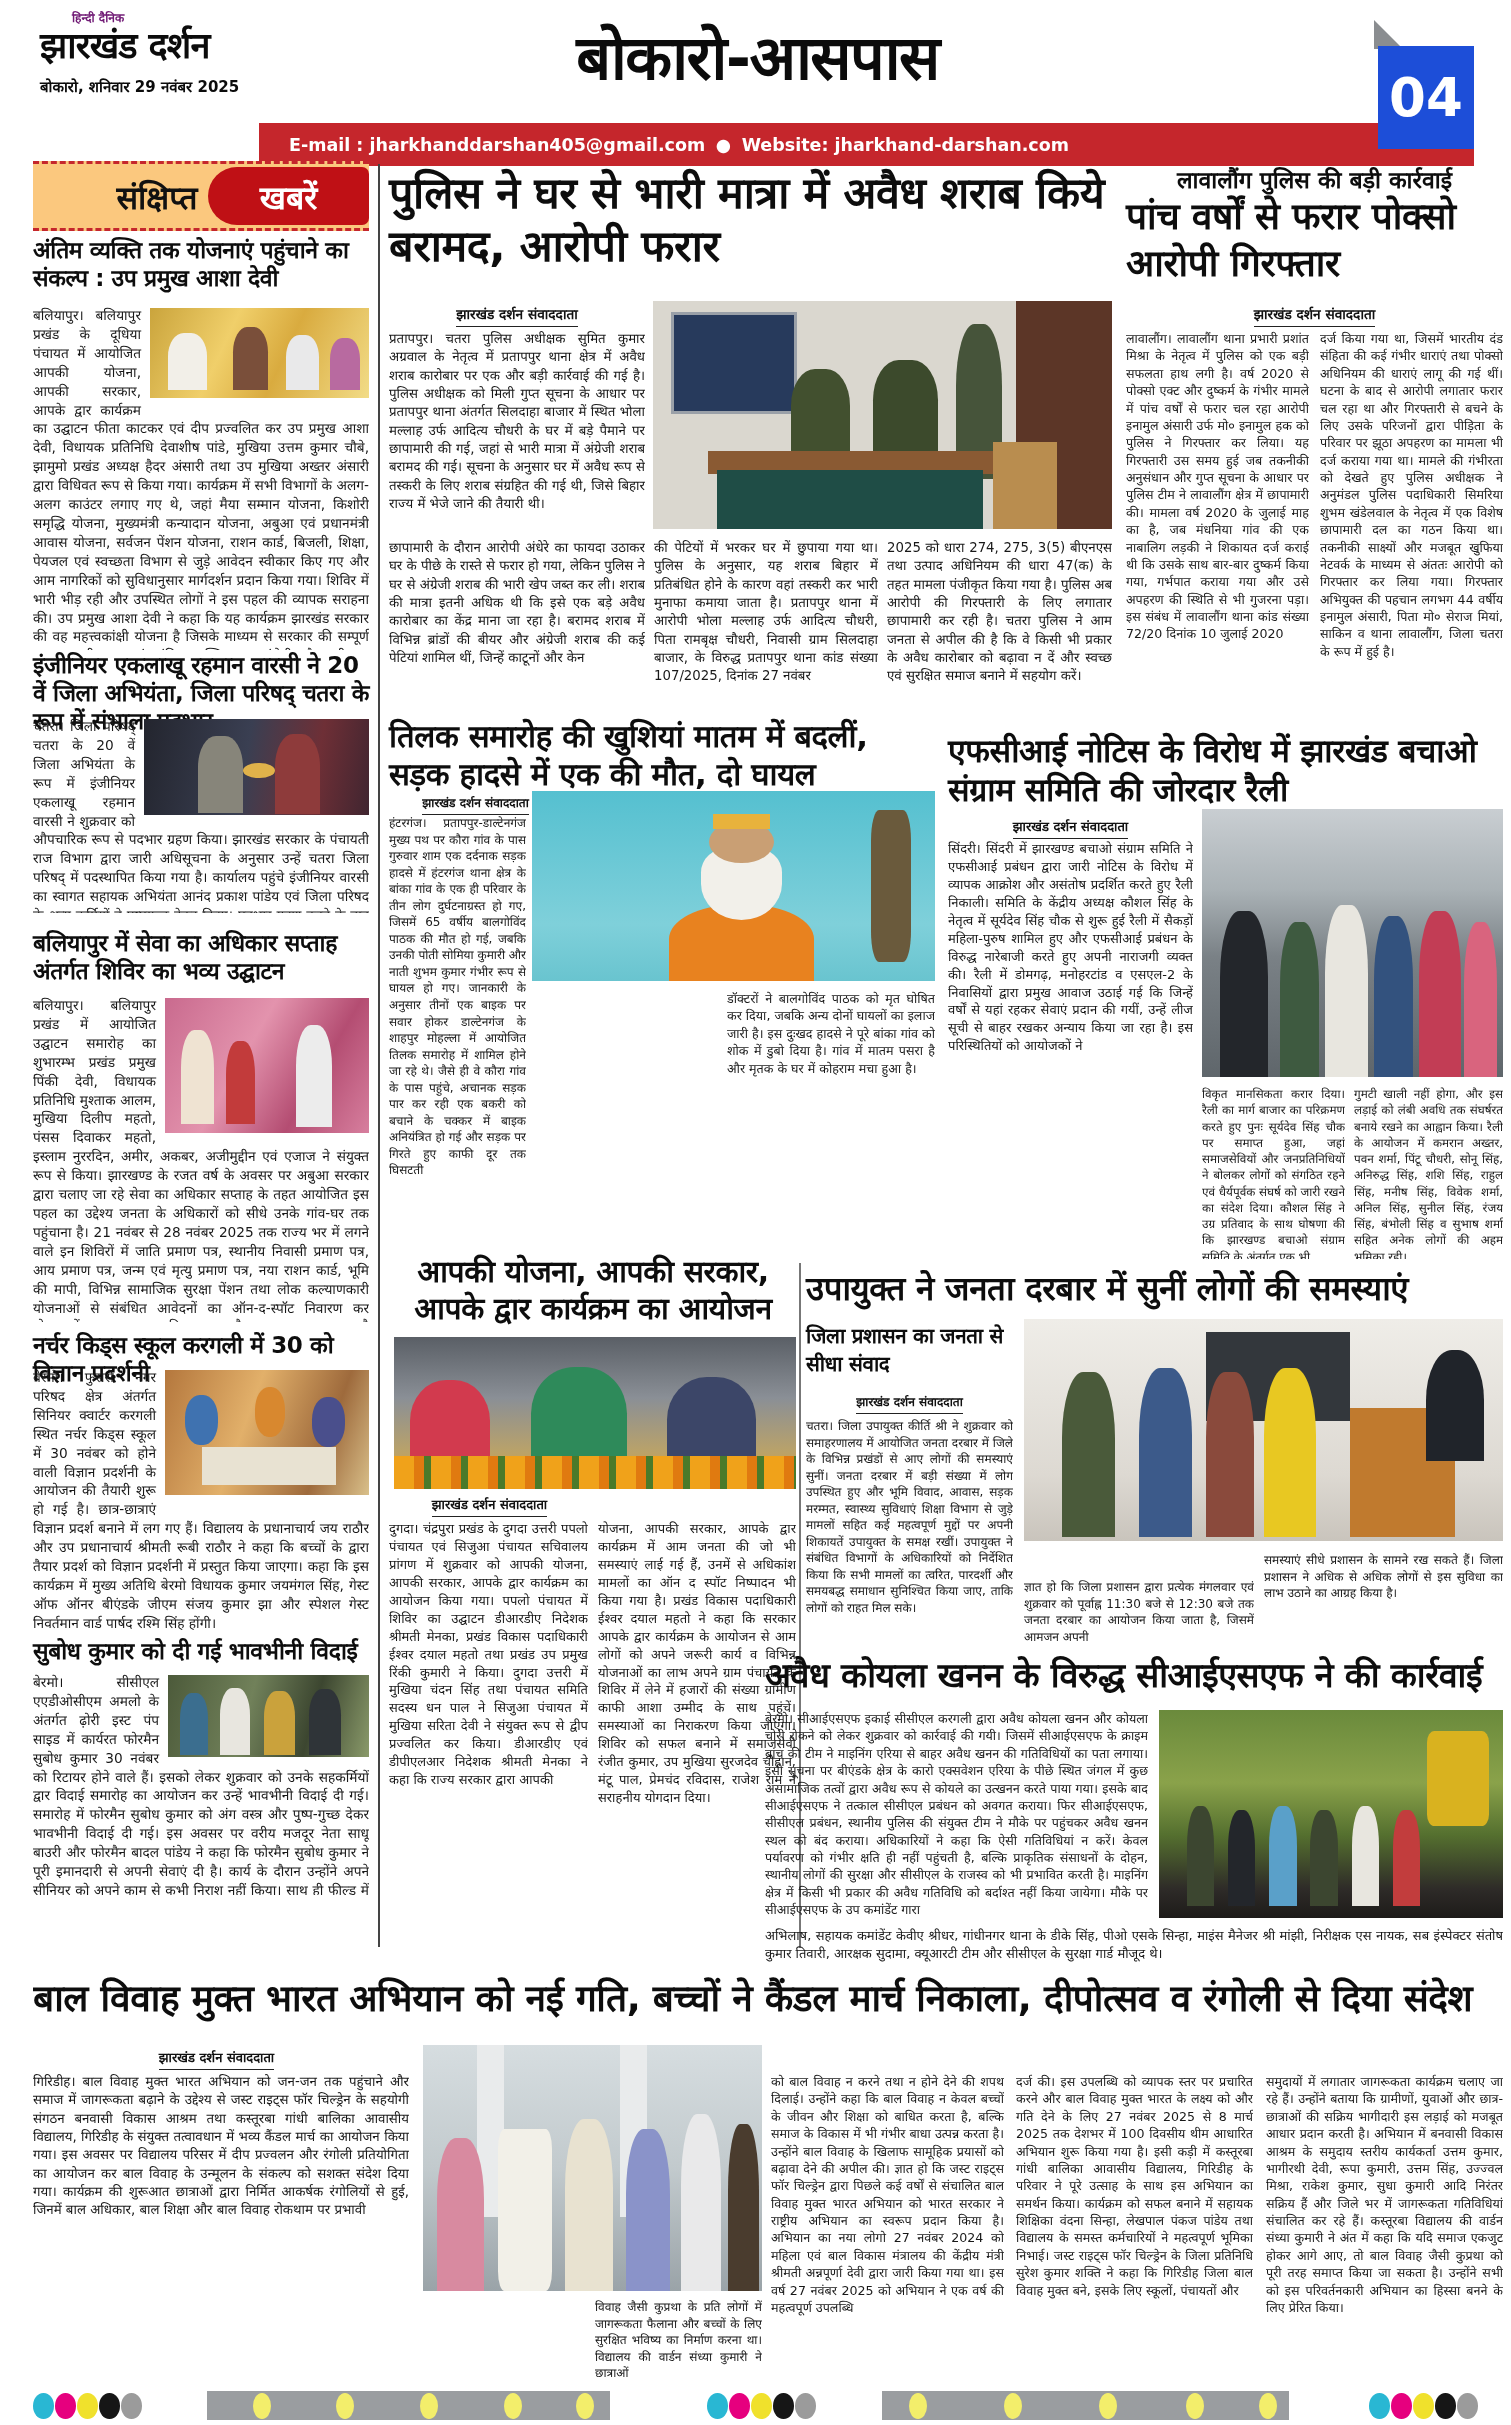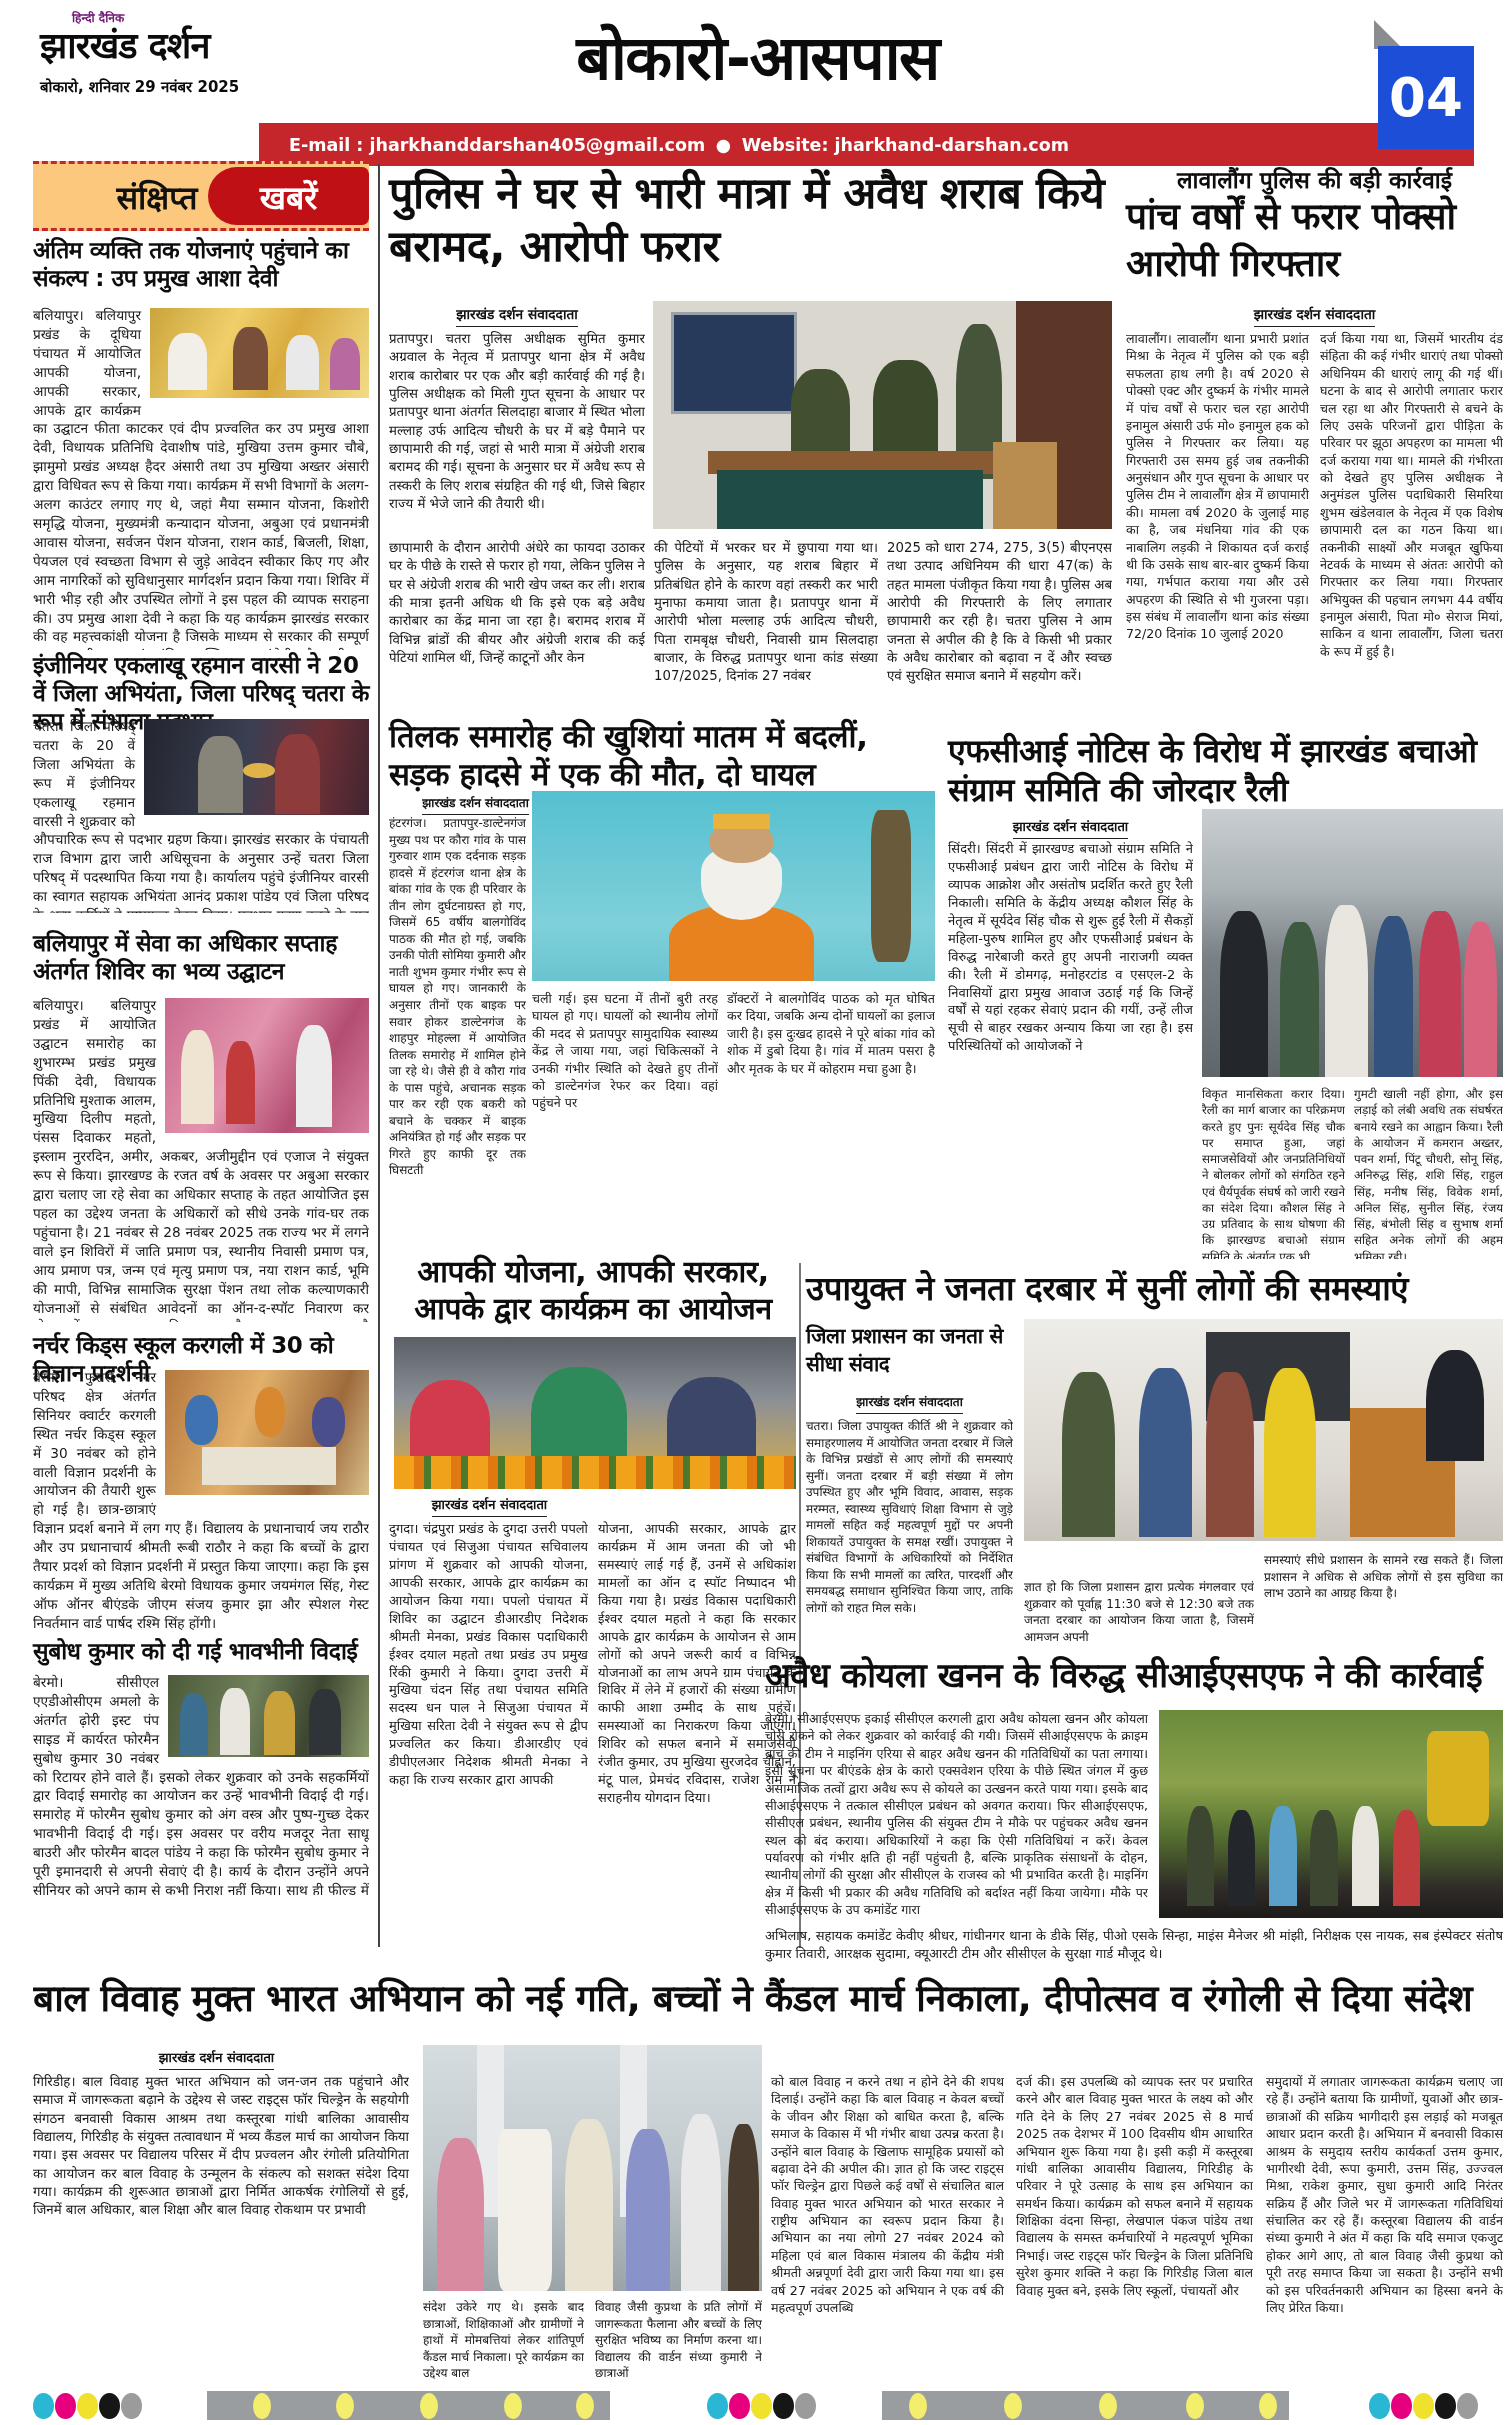--- a/index.html
+++ b/index.html
@@ -137,21 +137,20 @@
   <div class="abs bd" style="left:389px;top:815px;width:137px;height:431px;font-size:12px;">हंटरगंज। प्रतापपुर-डाल्टेनगंज मुख्य पथ पर कौरा गांव के पास गुरुवार शाम एक दर्दनाक सड़क हादसे में हंटरगंज थाना क्षेत्र के बांका गांव के एक ही परिवार के तीन लोग दुर्घटनाग्रस्त हो गए, जिसमें 65 वर्षीय बालगोविंद पाठक की मौत हो गई, जबकि उनकी पोती सोमिया कुमारी और नाती शुभम कुमार गंभीर रूप से घायल हो गए। जानकारी के अनुसार तीनों एक बाइक पर सवार होकर डाल्टेनगंज के शाहपुर मोहल्ला में आयोजित तिलक समारोह में शामिल होने जा रहे थे। जैसे ही वे कौरा गांव के पास पहुंचे, अचानक सड़क पार कर रही एक बकरी को बचाने के चक्कर में बाइक अनियंत्रित हो गई और सड़क पर गिरते हुए काफी दूर तक घिसटती</div>
 
   <div class="photo" style="left:532px;top:791px;width:403px;height:190px;background:linear-gradient(#55c0d0,#7fd0da 70%,#69c4cf);">
     <span style="left:34%;top:60%;width:36%;height:40%;background:#e8821f;border-radius:45% 45% 0 0;"></span>
     <span style="left:42%;top:30%;width:20%;height:38%;background:#f2f0ea;border-radius:40% 40% 60% 60%;"></span>
     <span style="left:44%;top:16%;width:16%;height:22%;background:#c99f74;border-radius:50%;"></span>
     <span style="left:45%;top:12%;width:14%;height:8%;background:#e8b23c;"></span>
     <span style="left:84%;top:10%;width:10%;height:80%;background:#6a5a3c;border-radius:20%;"></span>
   </div>
 
-  <div class="abs bd" style="left:532px;top:990px;width:186px;height:256px;font-size:12.6px;">चली गई। इस घटना में तीनों बुरी तरह घायल हो गए। घायलों को स्थानीय लोगों की मदद से प्रतापपुर सामुदायिक स्वास्थ्य केंद्र ले जाया गया, जहां चिकित्सकों ने उनकी गंभीर स्थिति को देखते हुए तीनों को डाल्टेनगंज रेफर कर दिया। वहां पहुंचने पर</div>
   <div class="abs bd" style="left:727px;top:990px;width:208px;height:256px;font-size:12.6px;">डॉक्टरों ने बालगोविंद पाठक को मृत घोषित कर दिया, जबकि अन्य दोनों घायलों का इलाज जारी है। इस दुःखद हादसे ने पूरे बांका गांव को शोक में डुबो दिया है। गांव में मातम पसरा है और मृतक के घर में कोहराम मचा हुआ है।</div>
 
   <div class="abs hl" style="left:948px;top:732px;width:555px;height:79px;font-size:32px;">एफसीआई नोटिस के विरोध में झारखंड बचाओ संग्राम समिति की जोरदार रैली</div>
   <div class="abs byw" style="left:948px;top:817px;width:245px;"><span class="by" style="font-size:13px;">झारखंड दर्शन संवाददाता</span></div>
   <div class="abs bd" style="left:948px;top:840px;width:245px;height:420px;font-size:13px;">सिंदरी। सिंदरी में झारखण्ड बचाओ संग्राम समिति ने एफसीआई प्रबंधन द्वारा जारी नोटिस के विरोध में व्यापक आक्रोश और असंतोष प्रदर्शित करते हुए रैली निकाली। समिति के केंद्रीय अध्यक्ष कौशल सिंह के नेतृत्व में सूर्यदेव सिंह चौक से शुरू हुई रैली में सैकड़ों महिला-पुरुष शामिल हुए और एफसीआई प्रबंधन के विरुद्ध नारेबाजी करते हुए अपनी नाराजगी व्यक्त की। रैली में डोमगढ़, मनोहरटांड व एसएल-2 के निवासियों द्वारा प्रमुख आवाज उठाई गई कि जिन्हें वर्षों से यहां रहकर सेवाएं प्रदान की गयीं, उन्हें लीज सूची से बाहर रखकर अन्याय किया जा रहा है। इस परिस्थितियों को आयोजकों ने</div>
 
   <div class="photo" style="left:1202px;top:809px;width:301px;height:268px;background:linear-gradient(#c9ced2 0%,#aab2b6 30%,#7a8186 55%,#5f666b 100%);">
     <span style="left:6%;top:38%;width:16%;height:62%;background:#23262b;border-radius:40% 40% 0 0;"></span>
     <span style="left:26%;top:42%;width:13%;height:58%;background:#3e5a40;border-radius:40% 40% 0 0;"></span>
     <span style="left:41%;top:36%;width:14%;height:64%;background:#e8e6df;border-radius:40% 40% 0 0;"></span>
@@ -217,21 +216,20 @@
     <span style="left:16%;top:0;width:8%;height:70%;background:#e9ebec;"></span>
     <span style="left:58%;top:0;width:8%;height:70%;background:#e9ebec;"></span>
     <span style="left:4%;top:38%;width:14%;height:62%;background:#d88aa0;border-radius:40% 40% 0 0;"></span>
     <span style="left:22%;top:34%;width:16%;height:66%;background:#f2f0e8;border-radius:12%;"></span>
     <span style="left:42%;top:30%;width:14%;height:70%;background:#e8e2d0;border-radius:40% 40% 0 0;"></span>
     <span style="left:60%;top:34%;width:13%;height:66%;background:#8a93c9;border-radius:40% 40% 0 0;"></span>
     <span style="left:76%;top:28%;width:12%;height:72%;background:#e9e9ea;border-radius:40% 40% 0 0;"></span>
     <span style="left:90%;top:32%;width:9%;height:68%;background:#4a3c2e;border-radius:40% 40% 0 0;"></span>
   </div>
 
-  <div class="abs bd" style="left:423px;top:2299px;width:161px;height:94px;font-size:12px;">संदेश उकेरे गए थे। इसके बाद छात्राओं, शिक्षिकाओं और ग्रामीणों ने हाथों में मोमबत्तियां लेकर शांतिपूर्ण कैंडल मार्च निकाला। पूरे कार्यक्रम का उद्देश्य बाल</div>
   <div class="abs bd" style="left:595px;top:2299px;width:167px;height:94px;font-size:12px;">विवाह जैसी कुप्रथा के प्रति लोगों में जागरूकता फैलाना और बच्चों के लिए सुरक्षित भविष्य का निर्माण करना था। विद्यालय की वार्डन संध्या कुमारी ने छात्राओं</div>
 
   <div class="abs bd" style="left:771px;top:2073px;width:233px;height:319px;font-size:12.6px;">को बाल विवाह न करने तथा न होने देने की शपथ दिलाई। उन्होंने कहा कि बाल विवाह न केवल बच्चों के जीवन और शिक्षा को बाधित करता है, बल्कि समाज के विकास में भी गंभीर बाधा उत्पन्न करता है। उन्होंने बाल विवाह के खिलाफ सामूहिक प्रयासों को बढ़ावा देने की अपील की। ज्ञात हो कि जस्ट राइट्स फॉर चिल्ड्रेन द्वारा पिछले कई वर्षों से संचालित बाल विवाह मुक्त भारत अभियान को भारत सरकार ने राष्ट्रीय अभियान का स्वरूप प्रदान किया है। अभियान का नया लोगो 27 नवंबर 2024 को महिला एवं बाल विकास मंत्रालय की केंद्रीय मंत्री श्रीमती अन्नपूर्णा देवी द्वारा जारी किया गया था। इस वर्ष 27 नवंबर 2025 को अभियान ने एक वर्ष की महत्वपूर्ण उपलब्धि</div>
   <div class="abs bd" style="left:1016px;top:2073px;width:237px;height:319px;font-size:12.6px;">दर्ज की। इस उपलब्धि को व्यापक स्तर पर प्रचारित करने और बाल विवाह मुक्त भारत के लक्ष्य को और गति देने के लिए 27 नवंबर 2025 से 8 मार्च 2025 तक देशभर में 100 दिवसीय थीम आधारित अभियान शुरू किया गया है। इसी कड़ी में कस्तूरबा गांधी बालिका आवासीय विद्यालय, गिरिडीह के परिवार ने पूरे उत्साह के साथ इस अभियान का समर्थन किया। कार्यक्रम को सफल बनाने में सहायक शिक्षिका वंदना सिन्हा, लेखपाल पंकज पांडेय तथा विद्यालय के समस्त कर्मचारियों ने महत्वपूर्ण भूमिका निभाई। जस्ट राइट्स फॉर चिल्ड्रेन के जिला प्रतिनिधि सुरेश कुमार शक्ति ने कहा कि गिरिडीह जिला बाल विवाह मुक्त बने, इसके लिए स्कूलों, पंचायतों और</div>
   <div class="abs bd" style="left:1266px;top:2073px;width:237px;height:319px;font-size:12.6px;">समुदायों में लगातार जागरूकता कार्यक्रम चलाए जा रहे हैं। उन्होंने बताया कि ग्रामीणों, युवाओं और छात्र-छात्राओं की सक्रिय भागीदारी इस लड़ाई को मजबूत आधार प्रदान करती है। अभियान में बनवासी विकास आश्रम के समुदाय स्तरीय कार्यकर्ता उत्तम कुमार, भागीरथी देवी, रूपा कुमारी, उत्तम सिंह, उज्ज्वल मिश्रा, राकेश कुमार, सुधा कुमारी आदि निरंतर सक्रिय हैं और जिले भर में जागरूकता गतिविधियां संचालित कर रहे हैं। कस्तूरबा विद्यालय की वार्डन संध्या कुमारी ने अंत में कहा कि यदि समाज एकजुट होकर आगे आए, तो बाल विवाह जैसी कुप्रथा को पूरी तरह समाप्त किया जा सकता है। उन्होंने सभी को इस परिवर्तनकारी अभियान का हिस्सा बनने के लिए प्रेरित किया।</div>
 
   <div class="abs" style="left:33px;top:2393px;">
     <span class="reg-dot c-cy"></span><span class="reg-dot c-mg"></span><span class="reg-dot c-yl"></span><span class="reg-dot c-bk"></span><span class="reg-dot c-gy"></span>
   </div>
   <div class="reg-bar" style="left:207px;top:2391px;width:403px;">

